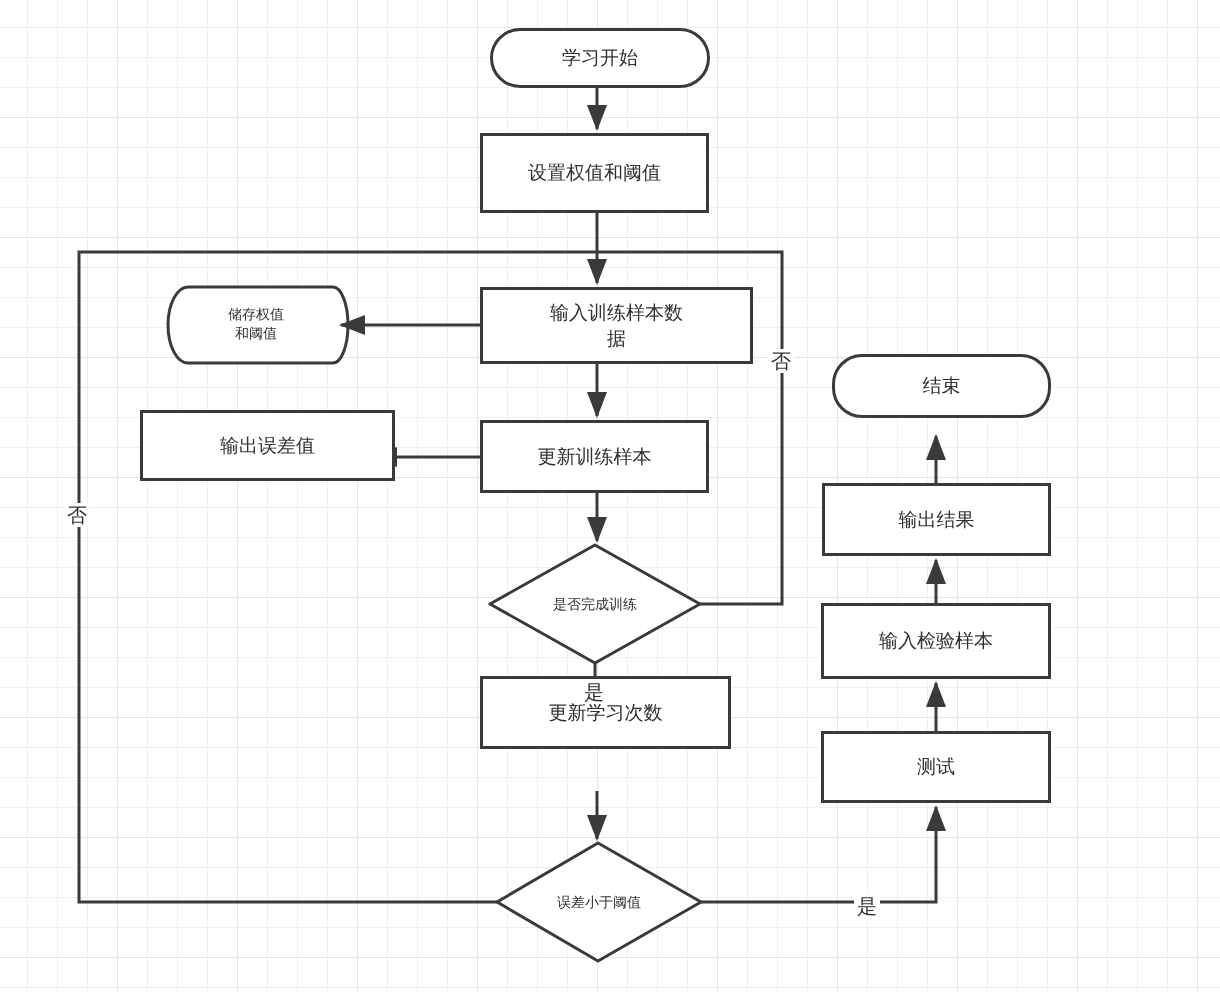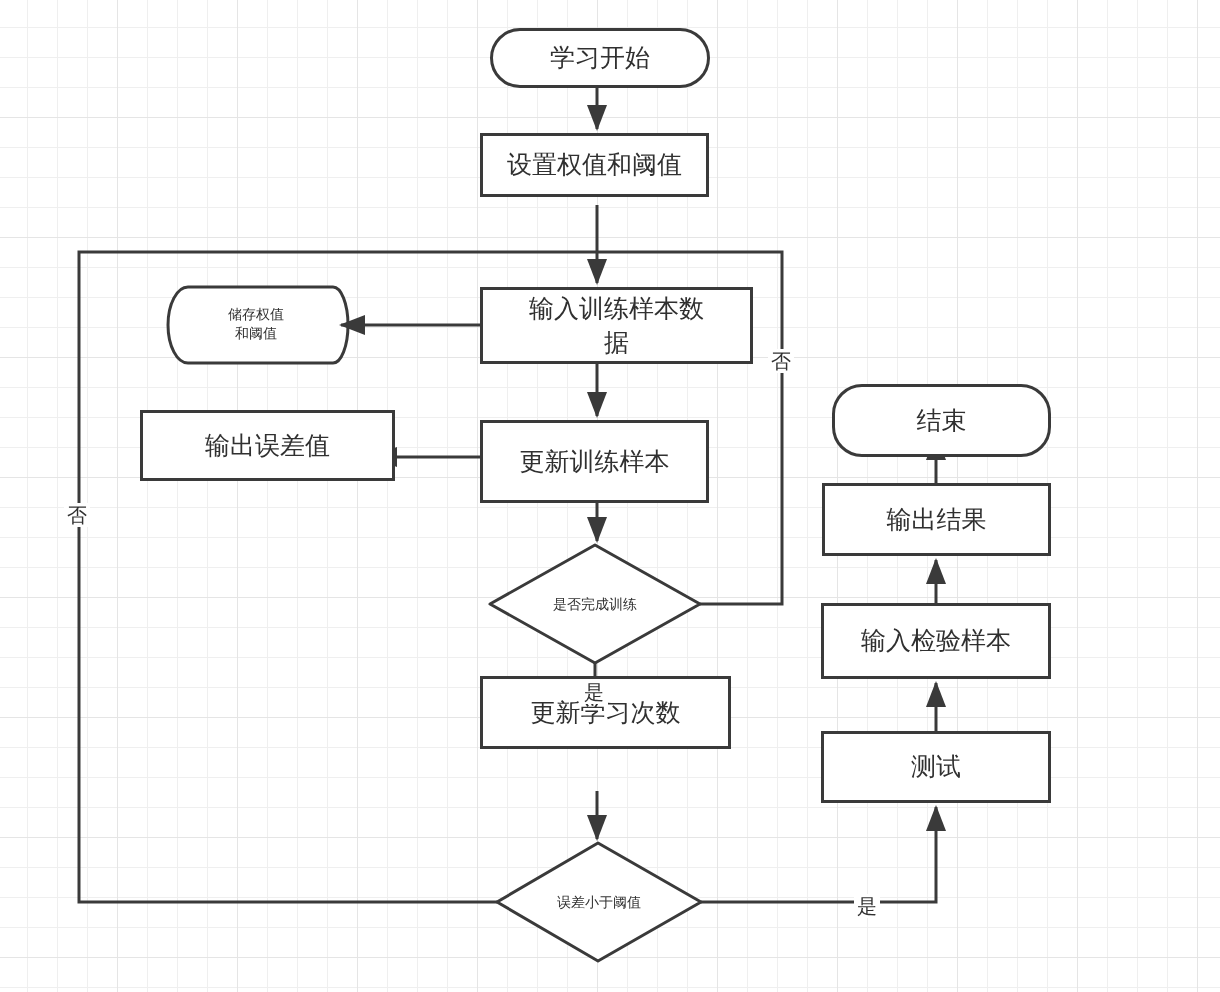--- a/index.html
+++ b/index.html
@@ -17,21 +17,21 @@
     background-position:-3px -3px;
     font-family:"Liberation Sans","DejaVu Sans",sans-serif;
   }
   svg.wires{position:absolute;left:0;top:0;z-index:1;}
   .node{
     position:absolute;z-index:2;
     box-sizing:border-box;
     background:#ffffff;
     border:3px solid #3a3a3a;
     display:flex;align-items:center;justify-content:center;
-    font-size:25px;color:#303030;text-align:center;
+    font-size:19px;color:#303030;text-align:center;
     line-height:1.35;white-space:pre-line;
   }
   .terminator{border-radius:30px;}
   .shape-label{
     position:absolute;z-index:2;
     display:flex;align-items:center;justify-content:center;
     font-size:14px;color:#303030;text-align:center;
     line-height:1.35;white-space:pre-line;
     background:transparent;
   }
@@ -76,37 +76,37 @@
       <path d="M 936 731 L 936 683" marker-end="url(#ah)"></path>
       <path d="M 936 603 L 936 560" marker-end="url(#ah)"></path>
       <path d="M 936 483 L 936 436" marker-end="url(#ah)"></path>
     </g>
   </svg>
 
   <div class="node terminator" style="left:490px;top:28px;width:220px;height:60px;">
     <span>学习开始</span>
   </div>
 
-  <div class="node" style="left:480px;top:133px;width:229px;height:64px;align-items:center;">
+  <div class="node" style="left:480px;top:133px;width:229px;height:80px;align-items:center;">
     <span>设置权值和阈值</span>
   </div>
 
   <div class="node" style="left:480px;top:287px;width:273px;height:77px;">
     <span>输入训练样本数
 据</span>
   </div>
 
   <div class="shape-label" style="left:182px;top:293px;width:148px;height:62px;">储存权值
 和阈值</div>
 
   <div class="node" style="left:140px;top:410px;width:255px;height:71px;">
     <span>输出误差值</span>
   </div>
 
-  <div class="node" style="left:480px;top:420px;width:229px;height:83px;">
+  <div class="node" style="left:480px;top:420px;width:229px;height:73px;">
     <span>更新训练样本</span>
   </div>
 
   <div class="shape-label" style="left:475px;top:589px;width:240px;height:30px;">是否完成训练</div>
 
   <div class="node" style="left:480px;top:676px;width:251px;height:73px;">
     <span>更新学习次数</span>
   </div>
 
   <div class="shape-label" style="left:479px;top:887px;width:240px;height:30px;">误差小于阈值</div>
@@ -116,21 +116,21 @@
   </div>
 
   <div class="node" style="left:822px;top:483px;width:229px;height:73px;">
     <span>输出结果</span>
   </div>
 
   <div class="node" style="left:821px;top:603px;width:230px;height:76px;">
     <span>输入检验样本</span>
   </div>
 
-  <div class="node terminator" style="left:832px;top:384px;width:219px;height:73px;">
+  <div class="node terminator" style="left:832px;top:354px;width:219px;height:64px;">
     <span>结束</span>
   </div>
 
   <span class="edge-label" style="left:781px;top:361px;">否</span>
   <span class="edge-label" style="left:77px;top:515px;">否</span>
   <span class="edge-label" style="left:594px;top:692px;">是</span>
   <span class="edge-label" style="left:867px;top:906px;">是</span>
 
 </div>
 

